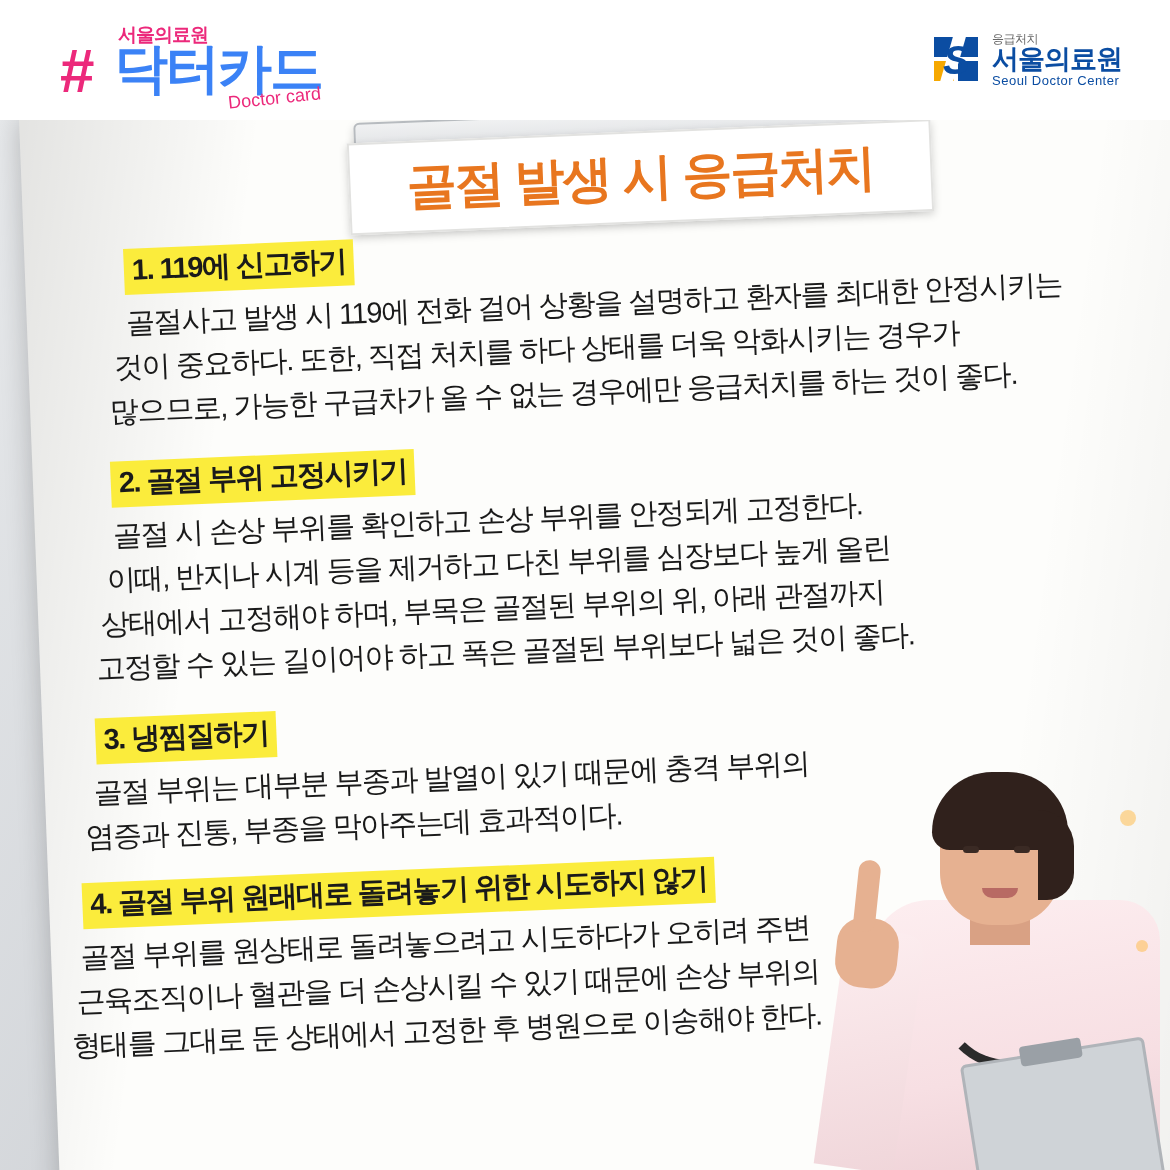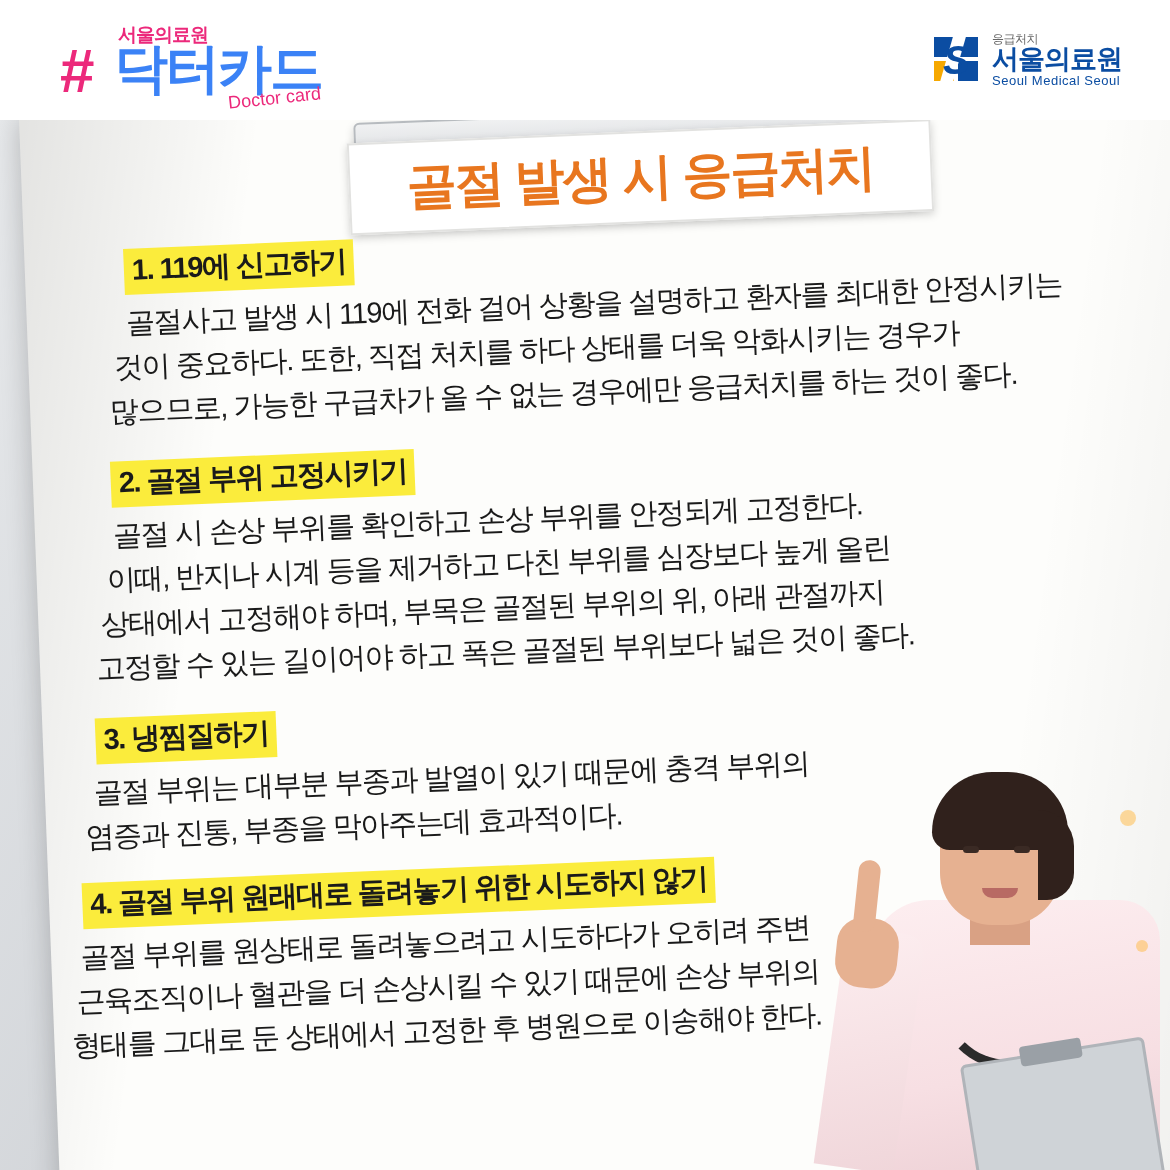--- a/index.html
+++ b/index.html
@@ -372,21 +372,21 @@
       <span class="sq a"></span>
         <span class="sq b"></span>
       <span class="sq c"></span>
         <span class="sq d"></span>
       <span class="slash"></span>
       <span class="s-letter">S</span>
     </div>
     <div class="smc-text-block">
       <div class="smc-city">응급처치</div>
       <div class="smc-kr">서울의료원</div>
-      <div class="smc-en">Seoul Medical Seoul</div>
+      <div class="smc-en">Seoul Doctor Center</div>
     </div>
   </div>
 </div>
 
 <div id="stage">
   <div id="board-frame"></div>
   <div id="board-paper"></div>
   <div id="paper-shade"></div>
   <div id="clip"></div>
 

